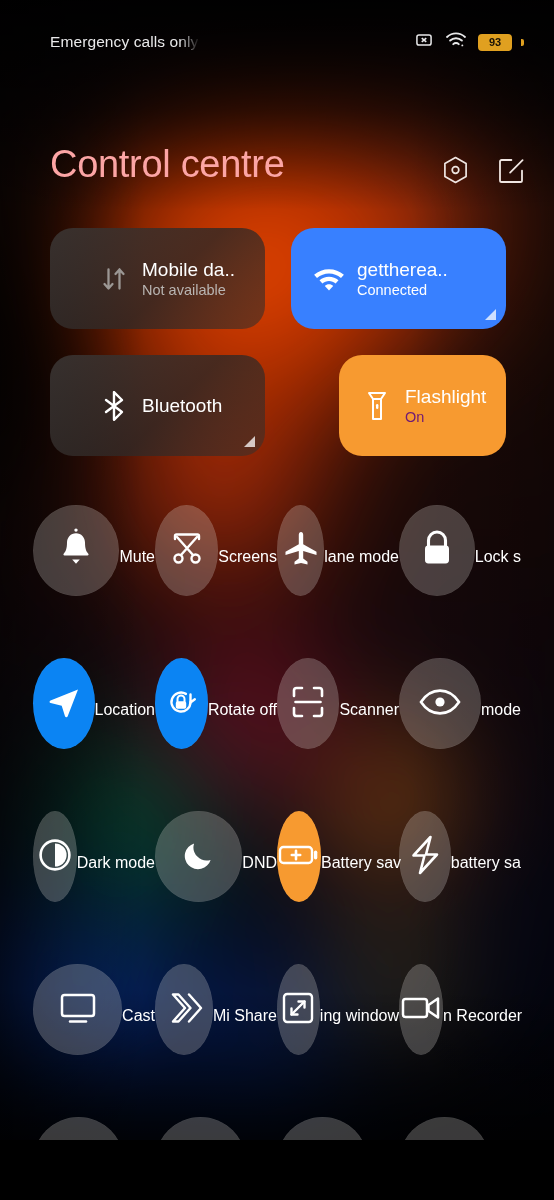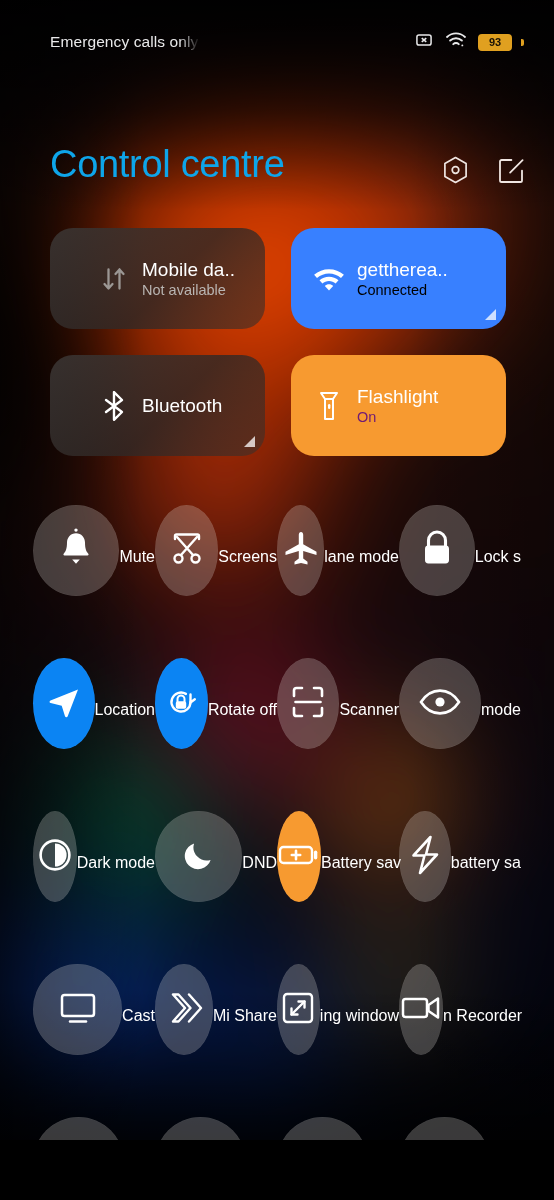--- a/index.html
+++ b/index.html
@@ -64,47 +64,47 @@
     background: #e0a020; display: flex; align-items: center; justify-content: center;
   }
   #battery-pct { font-size: 11px; font-weight: bold; color: #1a1205; line-height: 1; letter-spacing: -.2px; }
   #battery-nub { width: 3px; height: 7px; background: #e0a020; border-radius: 0 2px 2px 0; margin-left: 1px; }
 
   
   #header {
     position: absolute; top: 143px; left: 50px; right: 28px;
     display: flex; align-items: center;
   }
-  #page-title { color: #0ea5e9; font-size: 38px; font-weight: normal; letter-spacing: -.3px; line-height: 1; }
+  #page-title { color: #fca5a5; font-size: 38px; font-weight: normal; letter-spacing: -.3px; line-height: 1; }
   #header-actions { margin-left: auto; display: flex; align-items: center; gap: 26px; padding-top: 12px; }
   .hdr-btn { width: 30px; height: 30px; display: flex; align-items: center; justify-content: center; cursor: pointer; }
 
   
   #big-tiles {
     position: absolute; top: 228px; left: 50px;
     width: 456px;
     display: grid; grid-template-columns: 215px 215px; gap: 26px 26px;
   }
   .tile {
     position: relative; height: 101px; border-radius: 23px;
     display: flex; align-items: center; padding: 0 6px 0 18px;
     overflow: hidden; cursor: pointer;
   }
   .tile.dark { background: linear-gradient(135deg, rgba(60,55,53,0.86) 0%, rgba(46,40,38,0.80) 55%, rgba(66,48,40,0.62) 100%); padding-left: 44px; }
   .tile.blue { background: #3880ff; }
-  .tile.orange { background: #f79a30; }
+  .tile.orange { background: #f79a30; margin-left: 48px; }
   .tile-ico { width: 40px; flex: 0 0 40px; display: flex; align-items: center; justify-content: center; }
   .tile-txt { padding-left: 8px; min-width: 0; flex: 1; }
   .tile-title {
     color: #fff; font-size: 19px; line-height: 23px; white-space: nowrap;
     overflow: hidden;
   }
   .tile-sub { font-size: 14.5px; line-height: 19px; white-space: nowrap; overflow: hidden; }
   .tile.dark .tile-sub { color: #b9b5b2; }
-  .tile.blue .tile-sub { color: #000000; }
+  .tile.blue .tile-sub { color: #ffffff; }
   .tile.orange .tile-sub { color: #701a75; }
   .corner-tri {
     position: absolute; right: 10px; bottom: 9px;
     width: 0; height: 0;
     border-left: 11px solid transparent;
     border-bottom: 11px solid rgba(255,255,255,0.75);
   }
 
   
   #grid {

